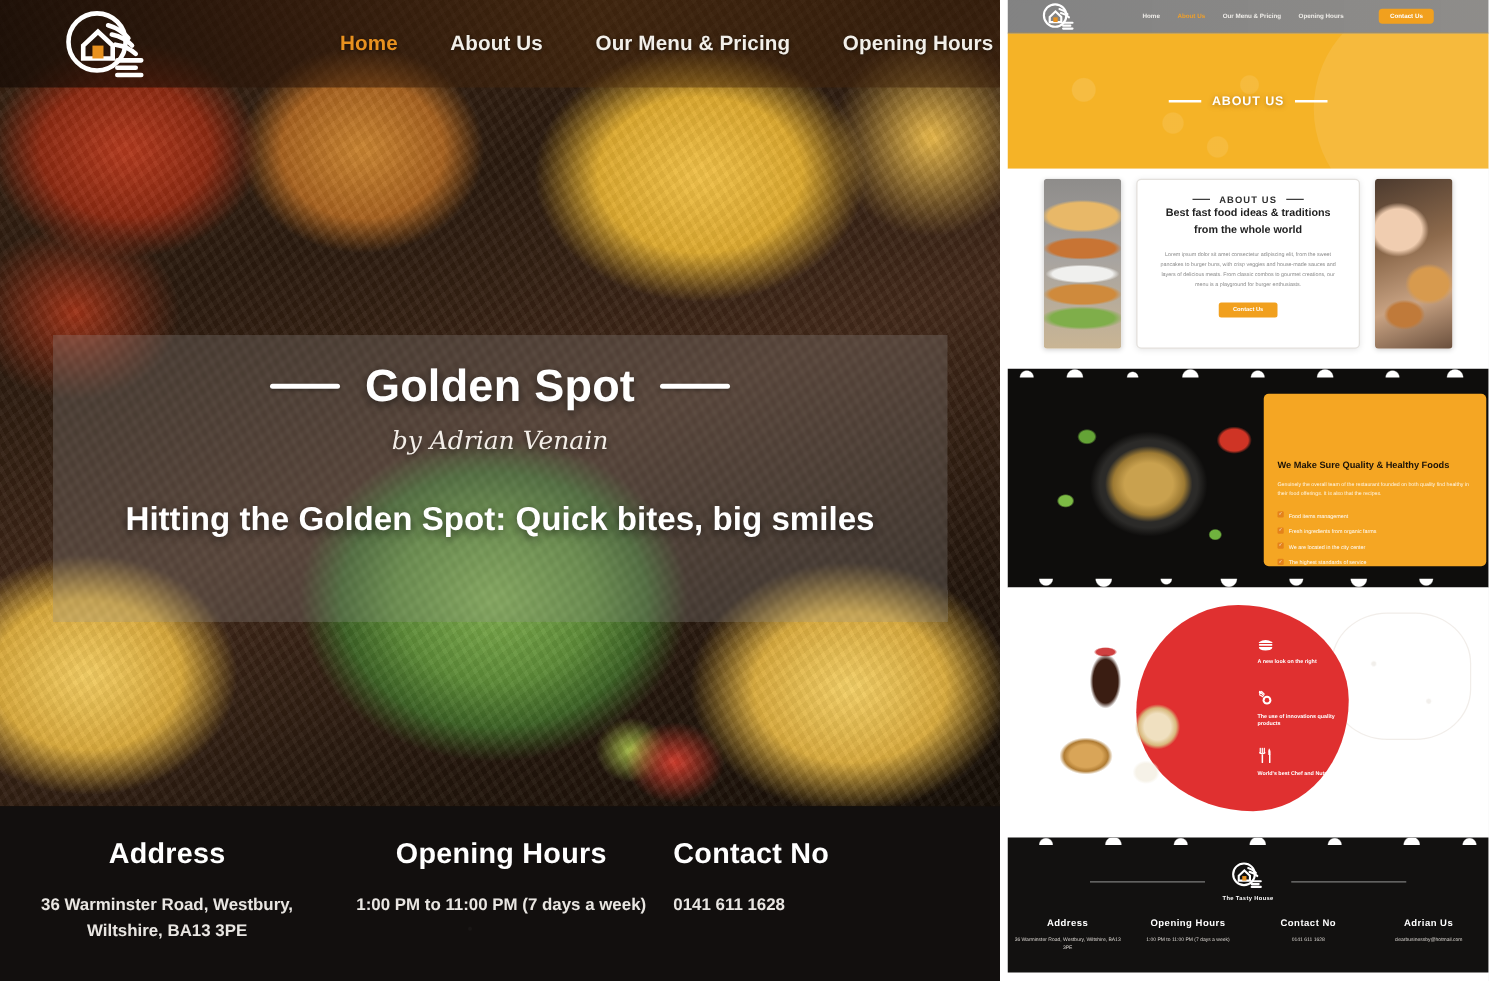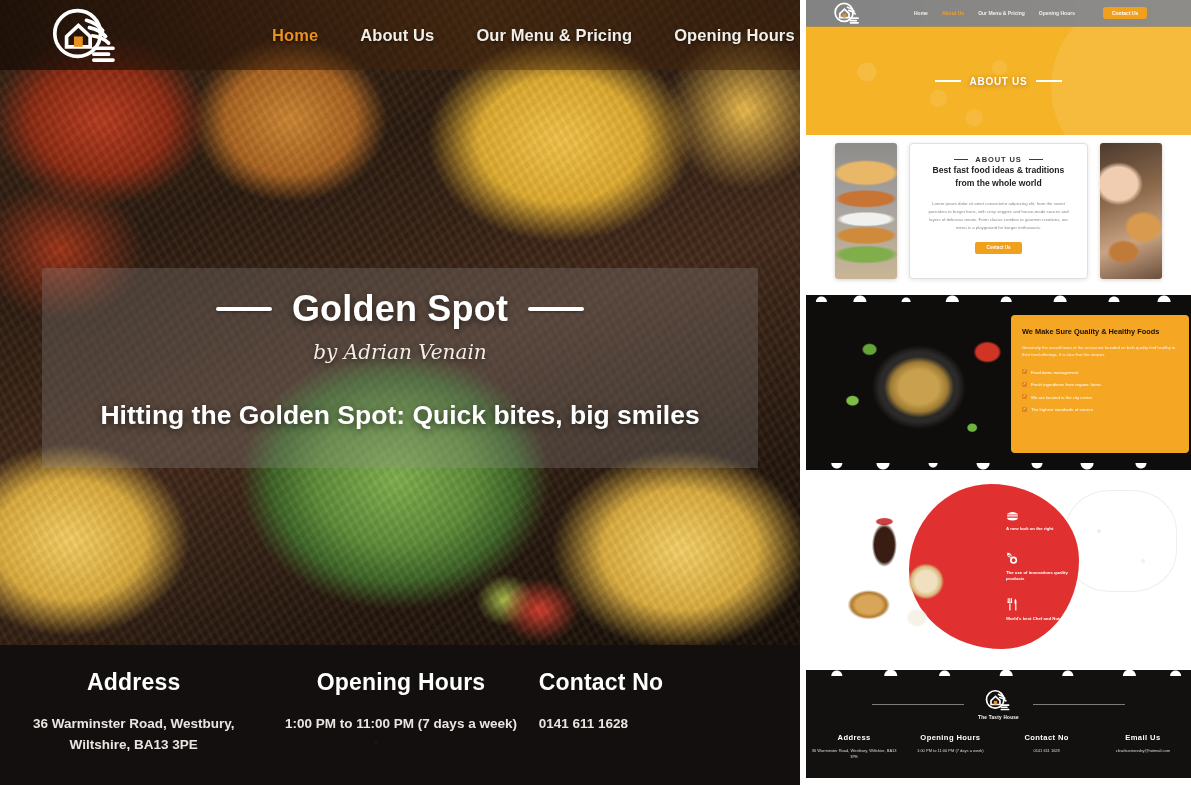--- a/index.html
+++ b/index.html
@@ -58,21 +58,21 @@
     margin-left: 150px;
   }
   #left-nav .nav-link {
     color: #f2efe9; font-size: 16.5px; font-weight: 700; letter-spacing: .1px;
     text-shadow: 0 1px 3px rgba(0,0,0,.55); white-space: nowrap; cursor: pointer;
   }
   #left-nav .nav-link.active { color: #e8911f; }
 
   
   #hero-band {
-    position: absolute; left: 42px; right: 42px; top: 268px; height: 200px;
+    position: absolute; left: 42px; right: 42px; top: 268px; height: 229px;
     background: rgba(150,150,150,0.26);
     backdrop-filter: blur(1px);
     z-index: 4;
     display: flex; flex-direction: column; align-items: center;
   }
   .hero-title-row { display: flex; align-items: center; gap: 20px; margin-top: 20px; }
   .hero-rule { width: 56px; height: 4px; background: #fff; border-radius: 2px; box-shadow: 0 1px 3px rgba(0,0,0,.4); }
   #hero-title {
     color: #fff; font-size: 36px; font-weight: 700; letter-spacing: .2px;
     text-shadow: 0 2px 7px rgba(0,0,0,.55);
@@ -233,21 +233,21 @@
       radial-gradient(ellipse 10px 8px at 24% 24%, #64a336 0 60%, rgba(80,130,45,0) 78%),
       radial-gradient(ellipse 9px 7px at 15% 62%, #7cbb45 0 60%, rgba(90,150,50,0) 78%),
       radial-gradient(ellipse 7px 6px at 78% 82%, #6fb23e 0 60%, rgba(85,140,48,0) 78%),
       radial-gradient(ellipse 46px 40px at 50% 52%, #c9a14e 0 42%, #9d7a33 62%, rgba(60,45,20,0) 76%),
       radial-gradient(ellipse 56px 50px at 50% 52%, #2b2a28 0 70%, rgba(20,20,18,0) 84%);
   }
   #quality-card {
     position: absolute; right: 2px; top: 20px; width: 178px; height: 138px;
     background: #f5a623; border-radius: 4px; padding: 12px 11px; z-index: 3;
   }
-  #quality-title { font-size: 7.4px; font-weight: 700; color: #1b1208; line-height: 1.35; }
+  #quality-title { font-size: 7.4px; font-weight: 700; color: #1b1208; line-height: 1.35; margin-top: 40px; }
   #quality-body { margin-top: 7px; font-size: 4.2px; color: #fff6e5; line-height: 1.75; }
   #quality-list { list-style: none; margin-top: 11px; }
   #quality-list li {
     font-size: 4.3px; color: #fff; margin-bottom: 7px; padding-left: 9px; position: relative; line-height: 1.3;
   }
   #quality-list li .tick-icon {
     position: absolute; left: 0; top: -0.5px;
     width: 5px; height: 5px; border-radius: 1px; background: #e4821a;
     color: #fff; font-size: 3.6px; line-height: 5px; text-align: center;
   }
@@ -495,20 +495,20 @@
         </div>
         <div class="rf-col">
           <h5>Opening Hours</h5>
           <p>1:00 PM to 11:00 PM (7 days a week)</p>
         </div>
         <div class="rf-col">
           <h5>Contact No</h5>
           <p>0141 611 1628</p>
         </div>
         <div class="rf-col">
-          <h5>Email Us</h5>
+          <h5>Adrian Us</h5>
           <p>clearbusinessby@hotmail.com</p>
         </div>
       </div>
     </div>
 
   </div>
 </div>
 
 </body></html>

